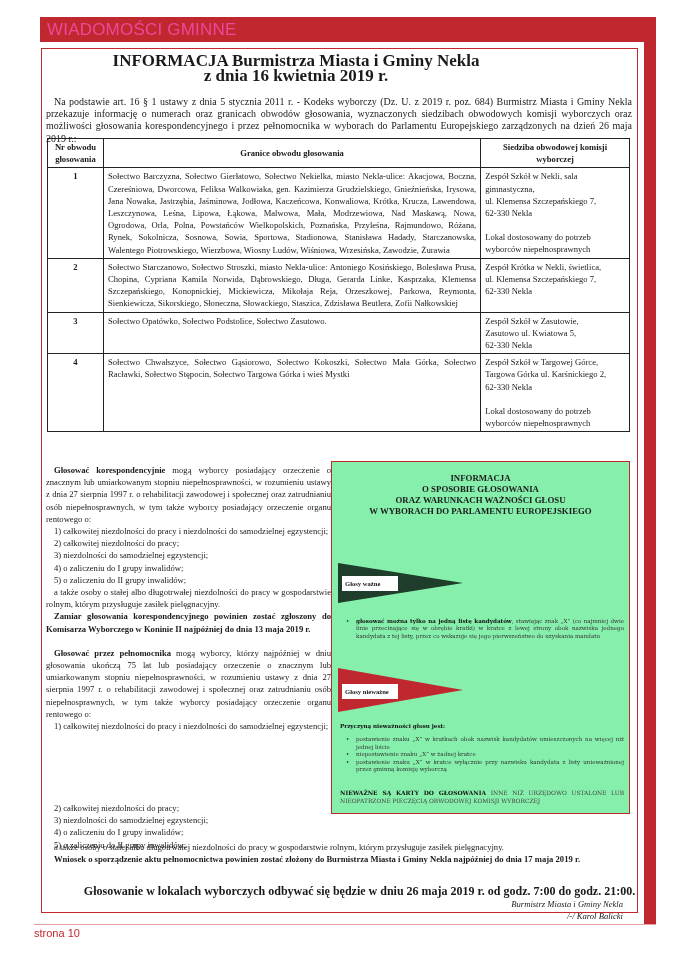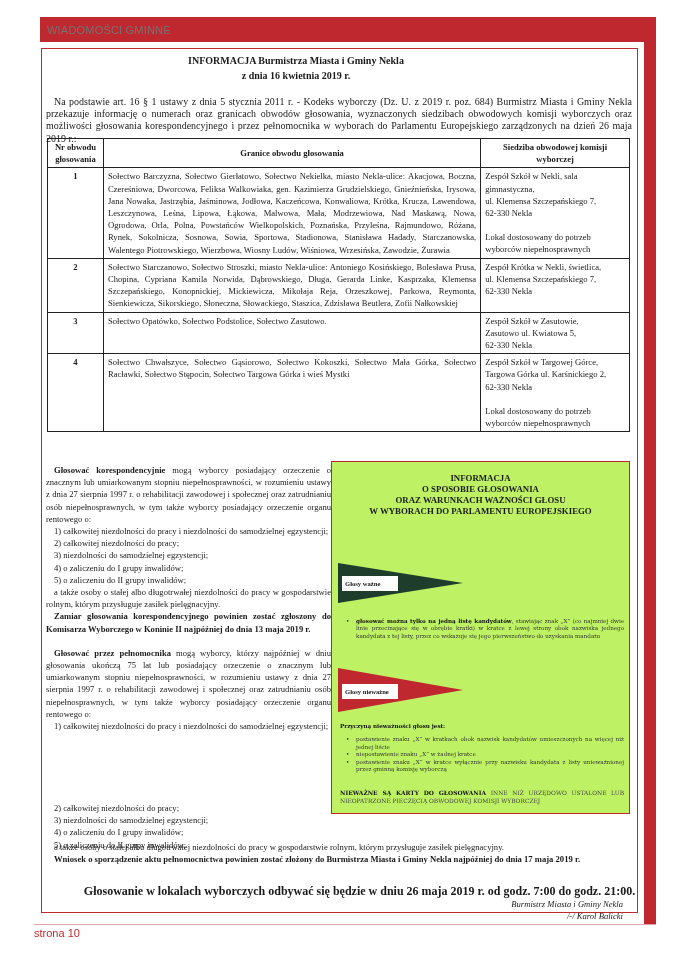--- a/index.html
+++ b/index.html
@@ -5,34 +5,34 @@
   * { box-sizing: border-box; margin: 0; padding: 0; }
   html, body { width: 679px; height: 960px; background: #ffffff; overflow: hidden; }
   body { position: relative; font-family: "Liberation Serif", "DejaVu Serif", serif; color: #1a1a1a; }
 
   .header-band {
     position: absolute; left: 40px; top: 17px; width: 616px; height: 25px;
     background: #c0282f;
   }
   .header-title {
     position: absolute; left: 47px; top: 20px; height: 20px; line-height: 20px;
-    font-family: "Liberation Sans", "DejaVu Sans", sans-serif; font-size: 11px;
-    color: #737373; letter-spacing: 0.2px;
+    font-family: "Liberation Sans", "DejaVu Sans", sans-serif; font-size: 17px;
+    color: #ec4899; letter-spacing: 0.2px;
   }
   .side-bar {
     position: absolute; left: 644px; top: 17px; width: 12px; height: 907px;
     background: #c0282f;
   }
   .main-frame {
     position: absolute; left: 41px; top: 48px; width: 597px; height: 865px;
     border: 1.5px solid #c0282f; background: #ffffff;
   }
   .doc-title {
     position: absolute; left: 41px; top: 53px; width: 510px; text-align: center;
-    font-weight: bold; font-size: 10px; line-height: 15px;
+    font-weight: bold; font-size: 17px; line-height: 15px;
   }
   .intro {
     position: absolute; left: 46px; top: 96px; width: 586px;
     font-size: 10px; line-height: 12.2px; text-align: justify; text-indent: 8px;
   }
 
   table.obwody {
     position: absolute; left: 47px; top: 138px; width: 583px;
     border-collapse: collapse; font-size: 8.6px; line-height: 12.2px;
   }
@@ -62,21 +62,21 @@
     position: absolute; left: 41px; top: 884px; width: 597px; text-align: center;
     font-weight: bold; font-size: 12px; line-height: 14px; padding-left: 40px;
   }
   .signature {
     position: absolute; right: 56px; top: 898px; text-align: right;
     font-style: italic; font-size: 8.6px; line-height: 12px; margin-left: 44px;
   }
 
   .inset {
     position: absolute; left: 331px; top: 461px; width: 299px; height: 353px;
-    border: 1.5px solid #c0282f; background: #bef264;
+    border: 1.5px solid #c0282f; background: #86efac;
   }
   .inset-title {
     position: absolute; left: 0; top: 11px; width: 100%; text-align: center;
     font-weight: bold; font-size: 8.8px; line-height: 11px;
   }
   .pennant { position: absolute; left: 6px; }
   .pennant svg { display: block; }
   .pennant-label {
     position: absolute; left: 4px; background: #fff; font-weight: bold;
     font-size: 6.6px; padding: 3px 6px 3px 3px; width: 56px; line-height: 9px;

